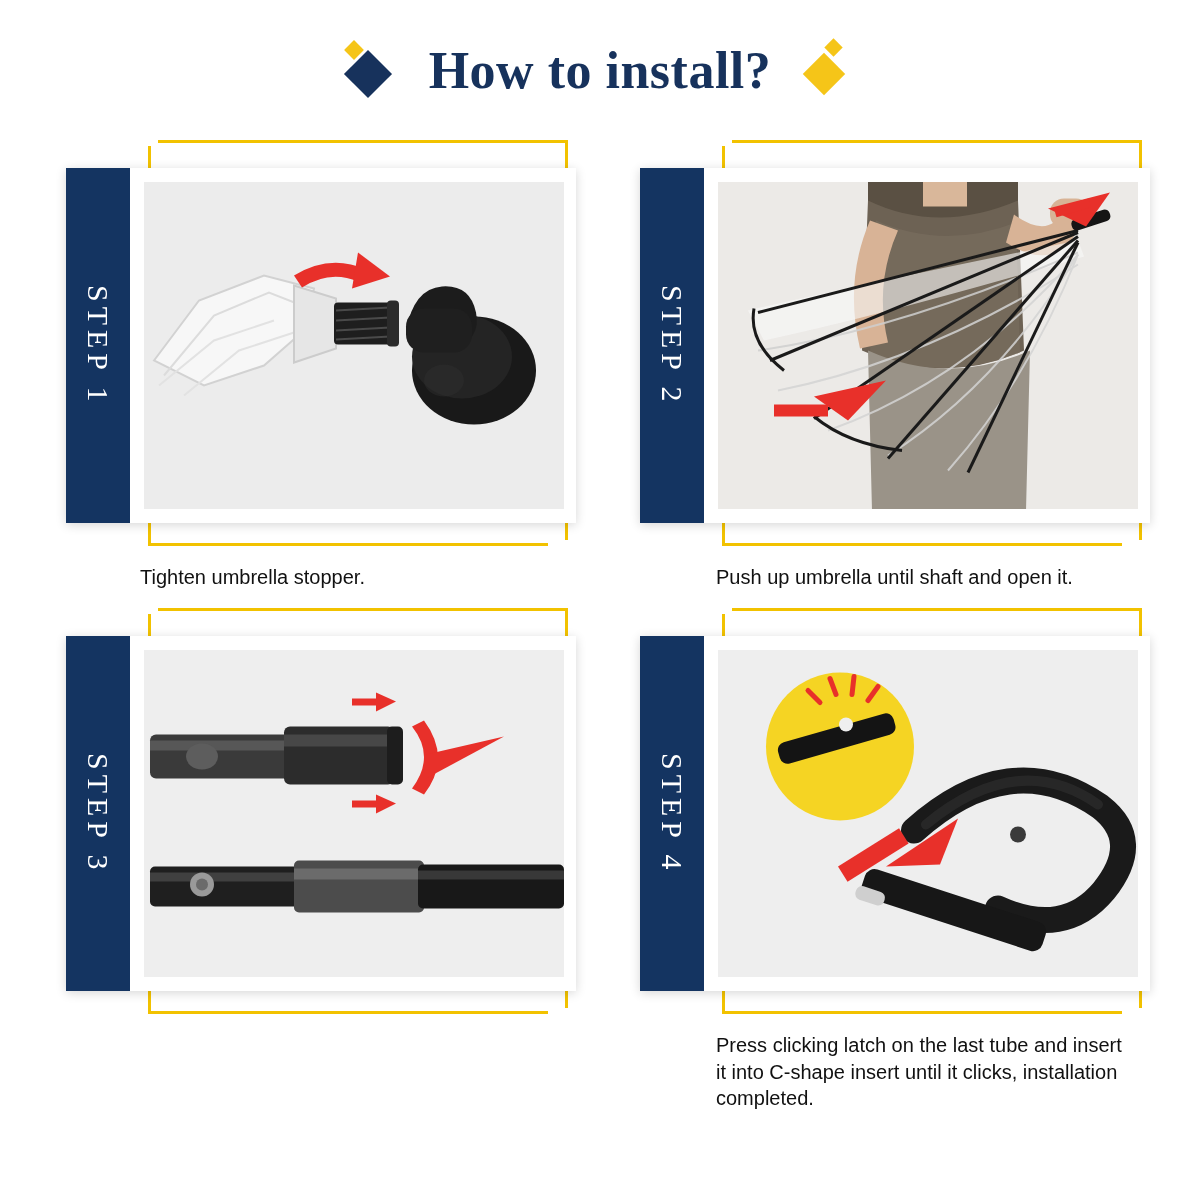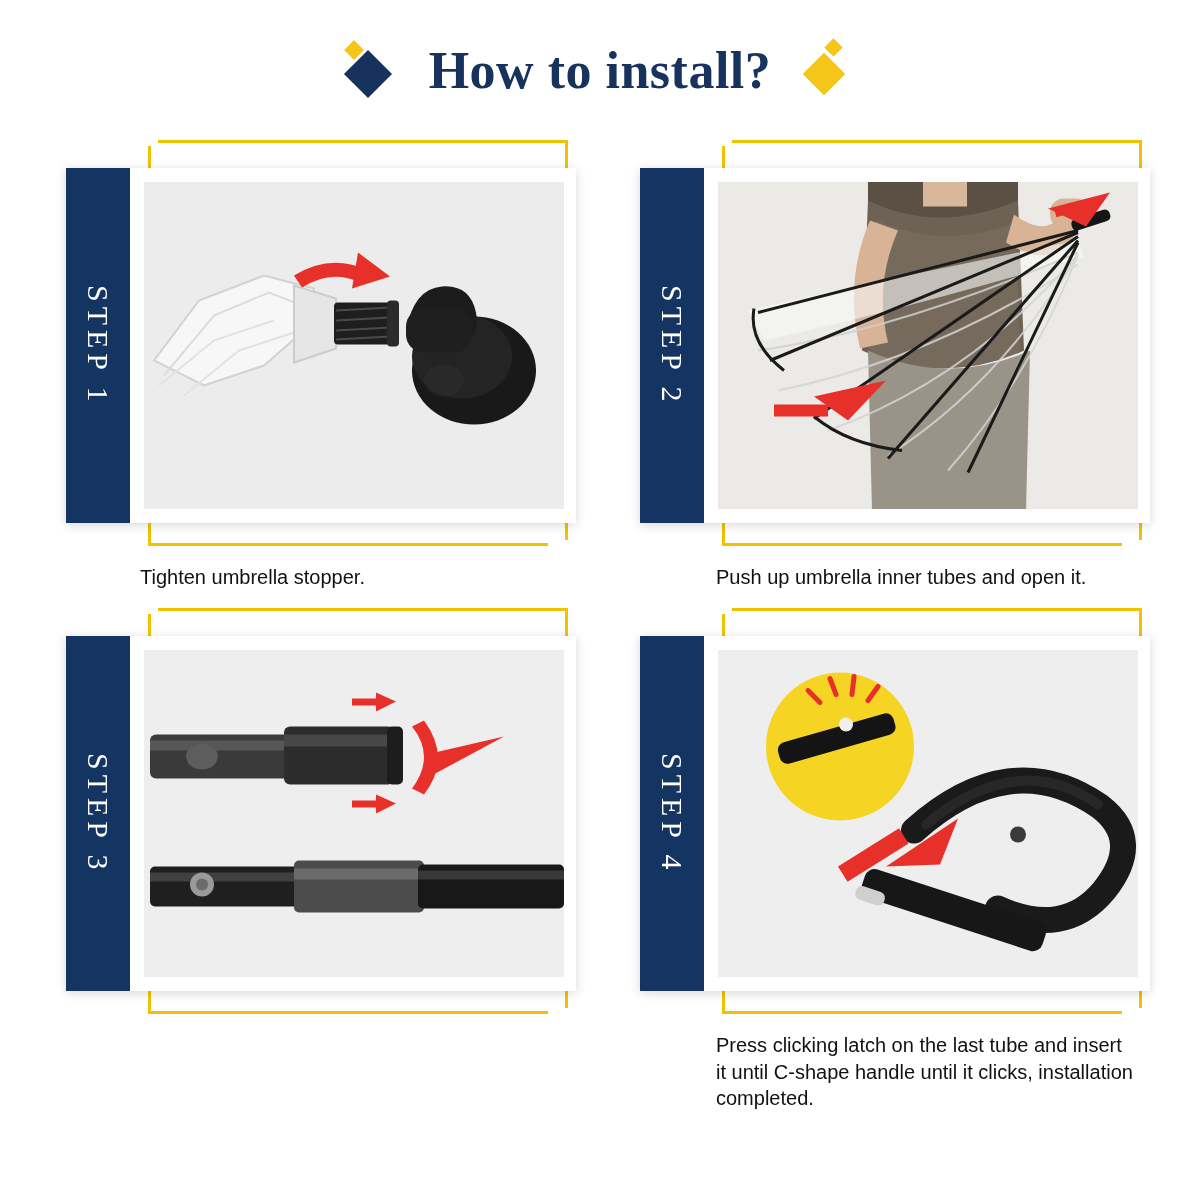--- a/index.html
+++ b/index.html
@@ -293,21 +293,21 @@
               <g fill="#e8302a">
                 <polygon points="330,28 392,12 368,46"></polygon>
                 <rect x="336" y="28" width="36" height="9" transform="rotate(-16 336 28)"></rect>
                 <polygon points="96,216 168,200 130,240"></polygon>
                 <rect x="56" y="224" width="54" height="12"></rect>
               </g>
             </svg>
           </div>
         </div>
       </div>
-      <div class="caption">Push up umbrella inner tubes and open it.</div>
+      <div class="caption">Push up umbrella until shaft and open it.</div>
     </div>
   </div>
 
   <div class="row row-2">
 
     <div class="cell cell-left">
       <div class="frame">
         <div class="card">
           <div class="step-bar">
             <span class="step-label">STEP 3</span>
@@ -387,17 +387,17 @@
               </g>
 
               <g fill="#e8302a">
                 <polygon points="168,218 240,170 222,216"></polygon>
                 <rect x="120" y="218" width="72" height="18" transform="rotate(-32 120 218)"></rect>
               </g>
             </svg>
           </div>
         </div>
       </div>
-      <div class="caption">Press clicking latch on the last tube and insert it until C-shape handle until it clicks, installation completed.</div>
+      <div class="caption">Press clicking latch on the last tube and insert it into C-shape insert until it clicks, installation completed.</div>
     </div>
   </div>
 
 </div>
 
 </body></html>

